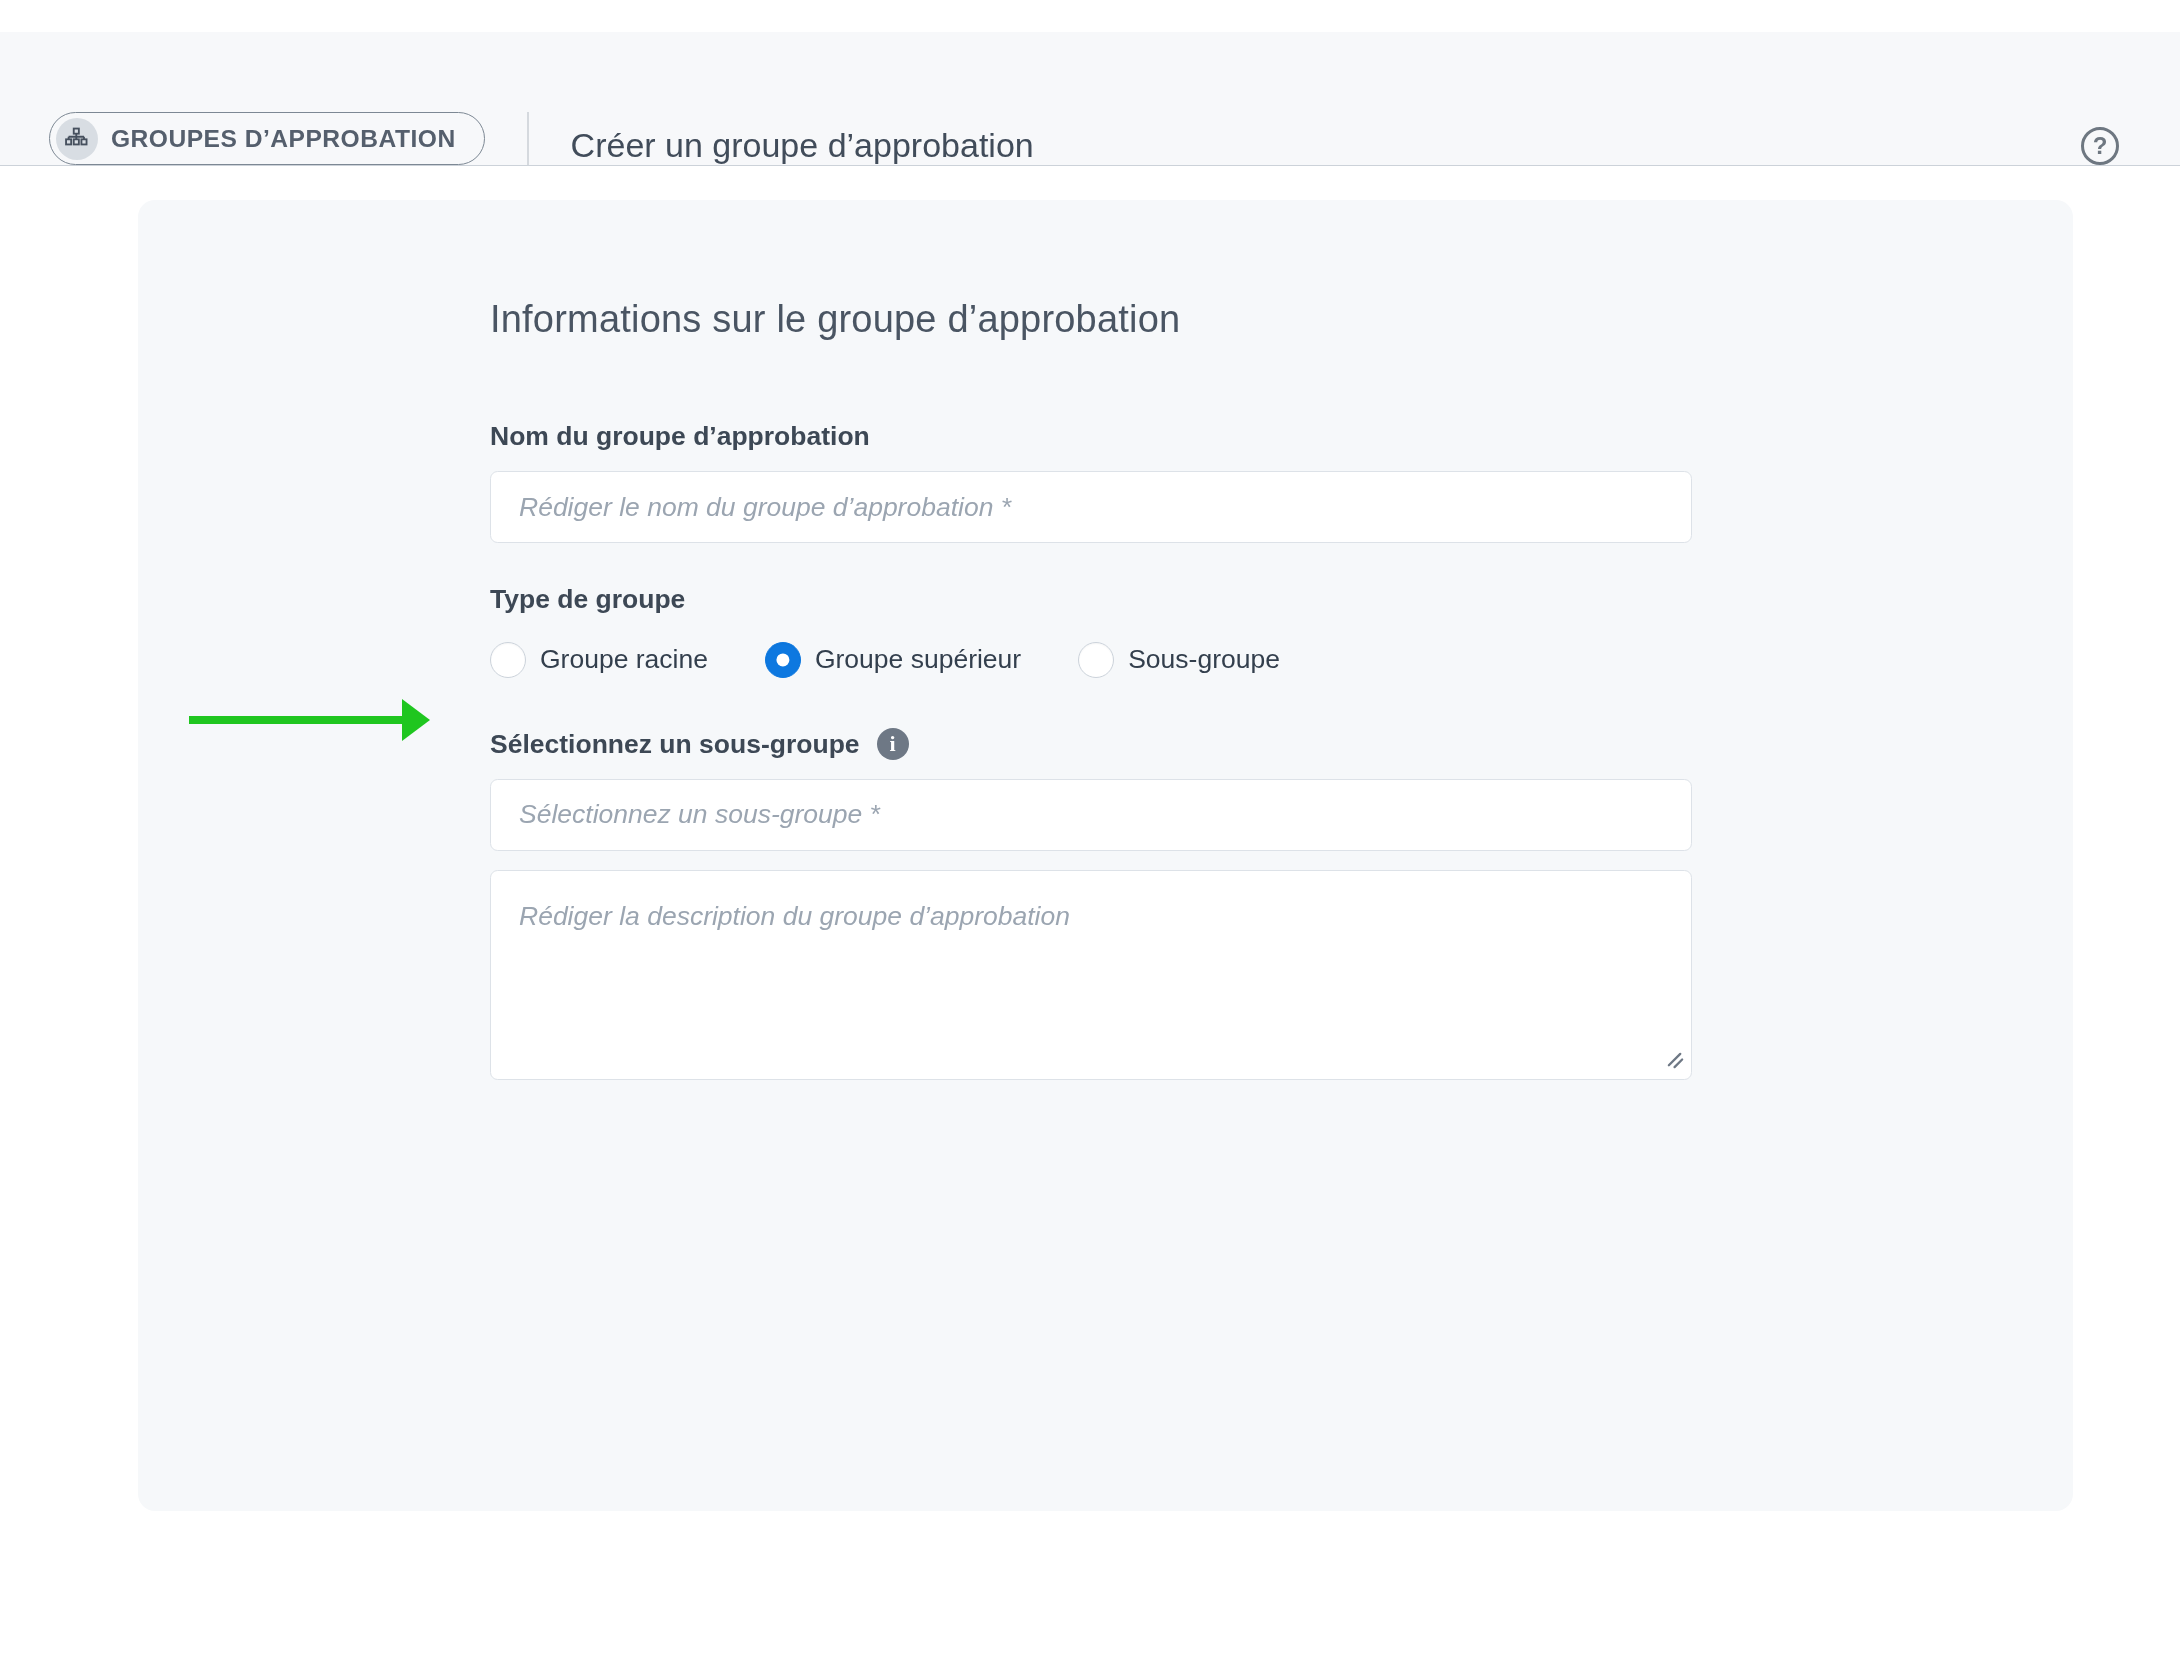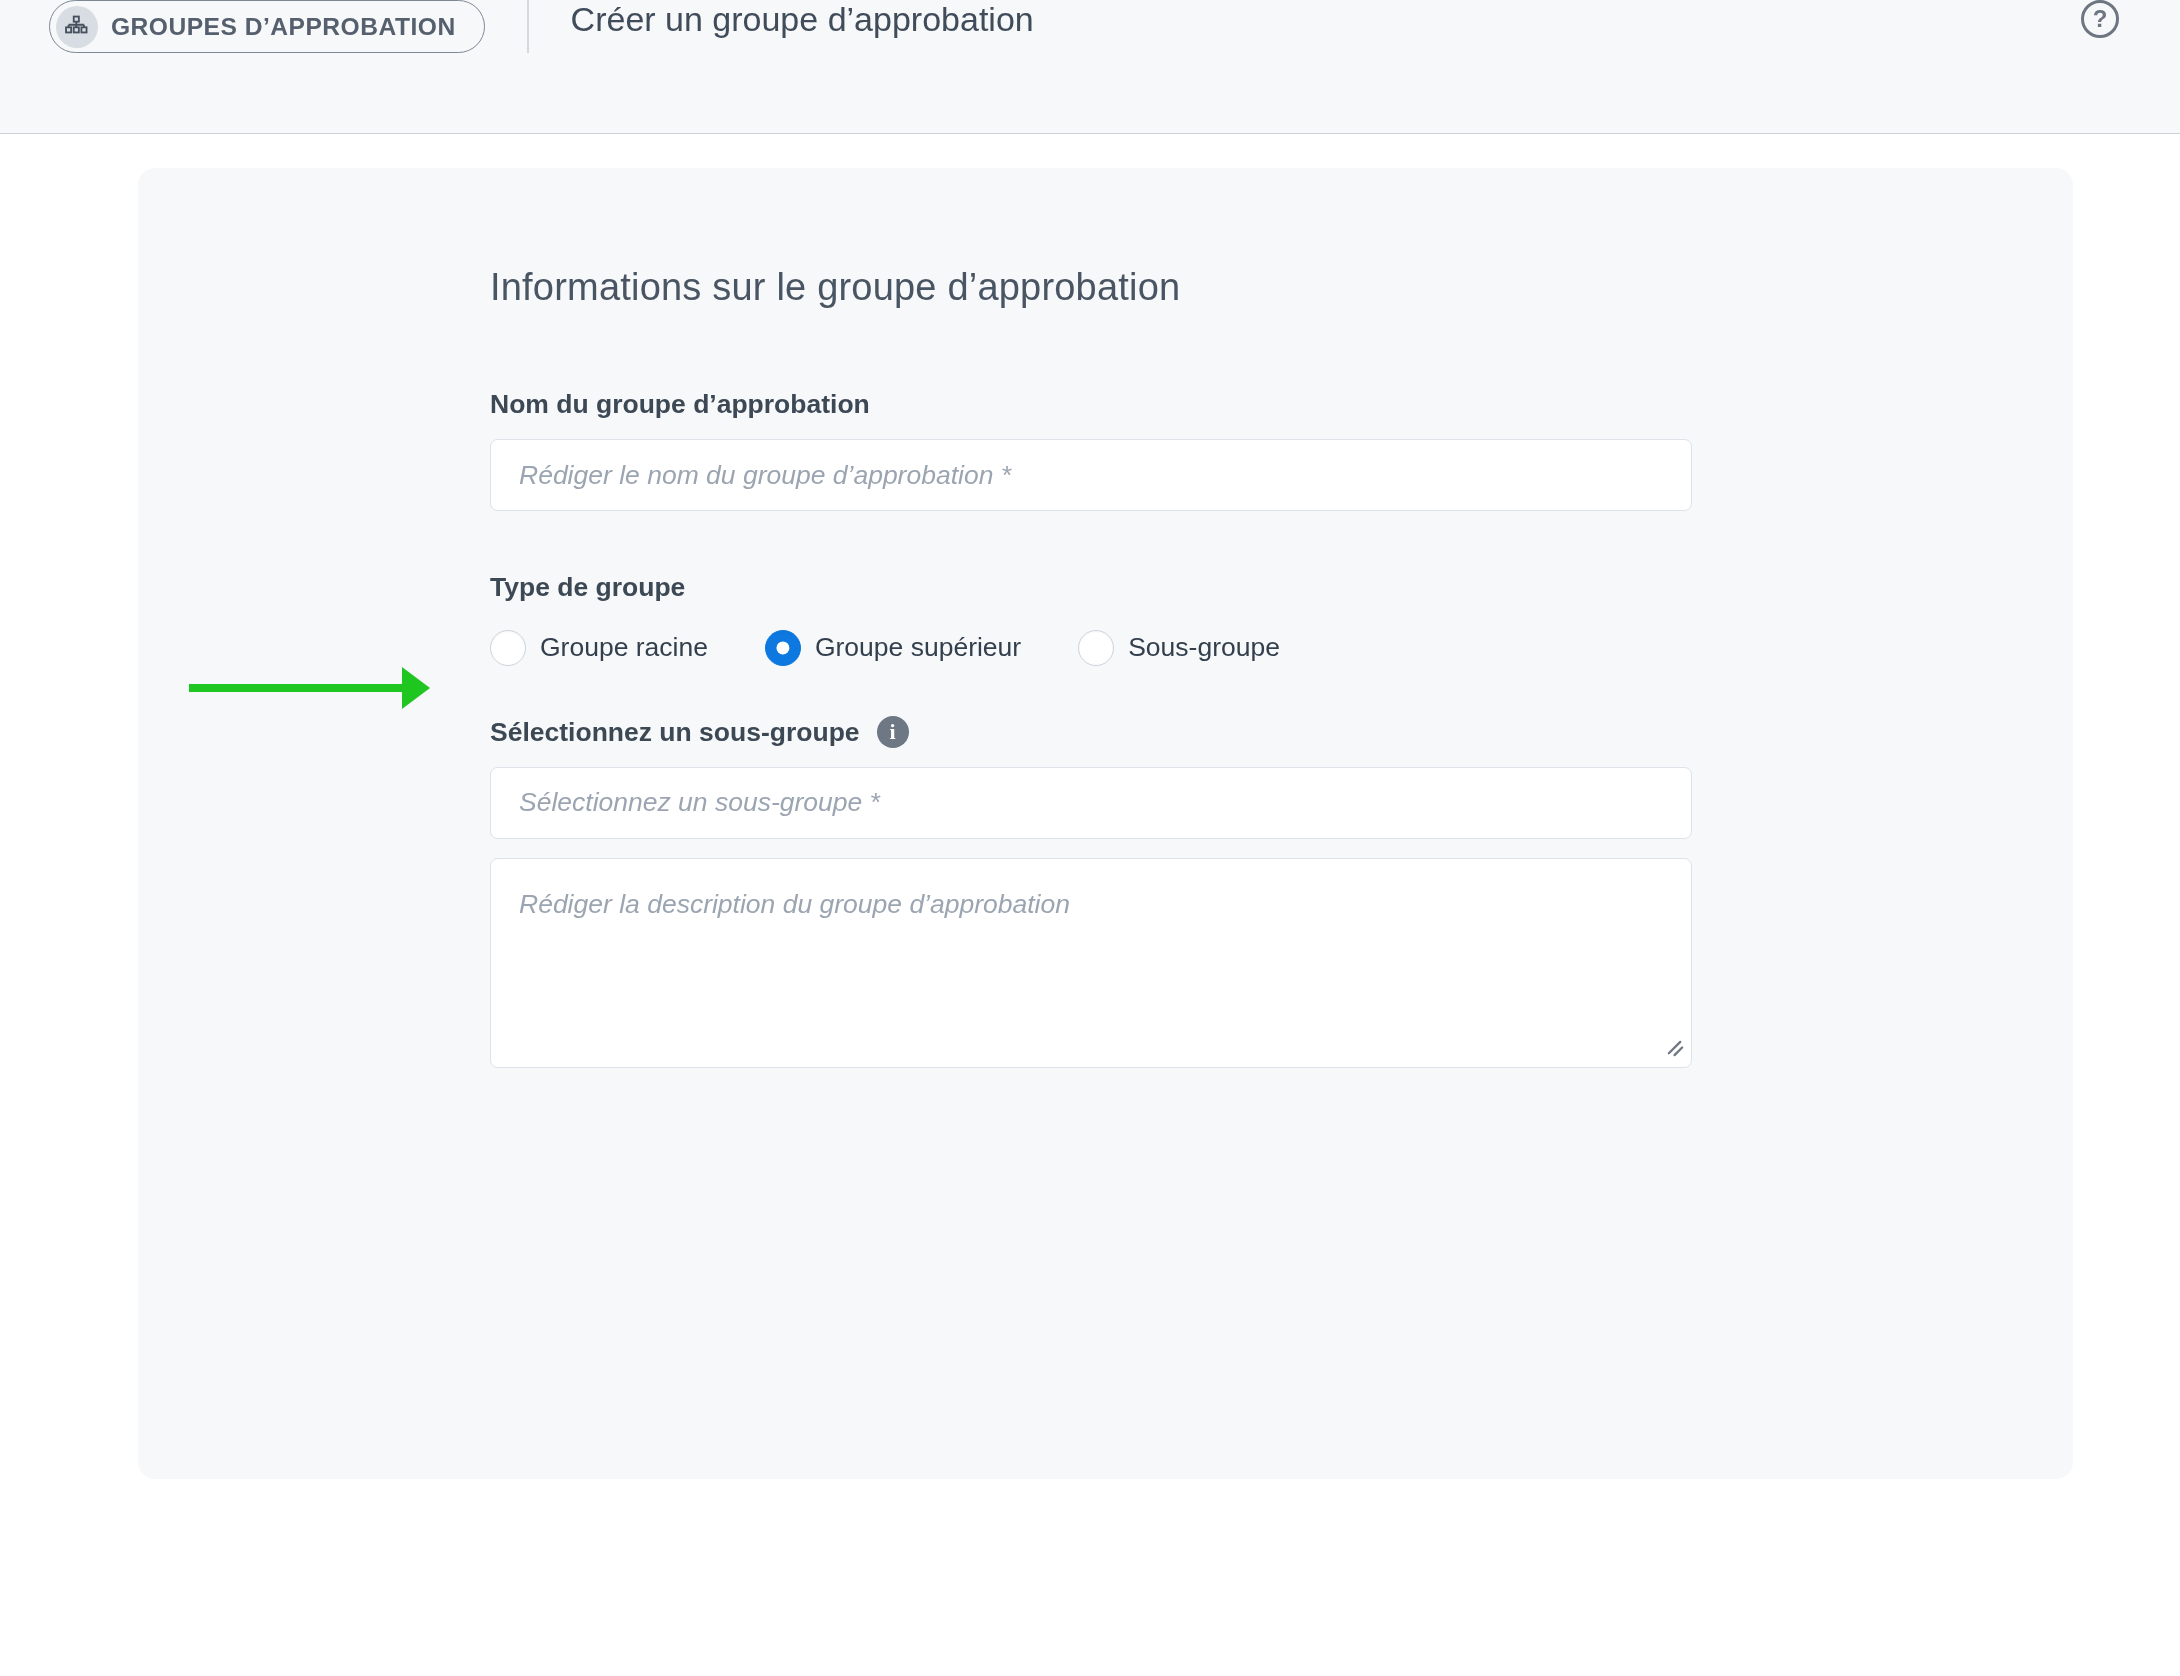--- a/index.html
+++ b/index.html
@@ -10,22 +10,23 @@
     color: #3d4855;
     overflow: hidden;
   }
   .page { width: 2180px; height: 1677px; display: flex; flex-direction: column; background: #ffffff; }
 
   
   .topbar {
     height: 134px; flex: 0 0 134px;
     background: #f7f8fa;
     border-bottom: 1.9px solid #ccd2d9;
-    display: flex; align-items: flex-start;
+    display: flex; align-items: flex-end;
     padding: 0 61px 0 49px;
+    margin-top: 32px;
   }
   .badge {
     display: inline-flex; align-items: center;
     height: 53px; border: 1.9px solid #7d8894; border-radius: 945px;
     padding: 0 28px 0 5.7px; background: transparent; cursor: pointer;
   }
   .badge-icon-circle {
     width: 42px; height: 42px; border-radius: 50%;
     background: #d8dde3; display: flex; align-items: center; justify-content: center;
     margin-right: 13.2px;
@@ -64,21 +65,21 @@
   .text-input {
     width: 100%; height: 72px; margin-top: 19px;
     background: #ffffff; border: 1.9px solid #dde2e8; border-radius: 7.6px;
     padding: 0 28px; font-size: 26.5px; color: #3d4855;
     font-family: "Liberation Sans", "DejaVu Sans", sans-serif;
     outline: none;
   }
   .text-input::placeholder, .text-area::placeholder {
     color: #9ba5b1; font-style: italic; opacity: 1;
   }
-  .mt-block { margin-top: 60px; }
+  .mt-block { margin-top: 40px; }
 
   .radio-row { display: flex; align-items: center; gap: 57px; margin-top: 26.5px; height: 36px; }
   .radio-item { display: inline-flex; align-items: center; cursor: pointer; }
   .radio-control {
     width: 36px; height: 36px; border-radius: 50%;
     background: #ffffff; border: 1.9px solid #ccd3db;
     margin-right: 14px; flex: 0 0 auto; position: relative;
     box-shadow: inset 0 0.9px 1.9px rgba(0,0,0,0.04);
   }
   .radio-control.checked { background: #0d78e0; border-color: #0d78e0; }

